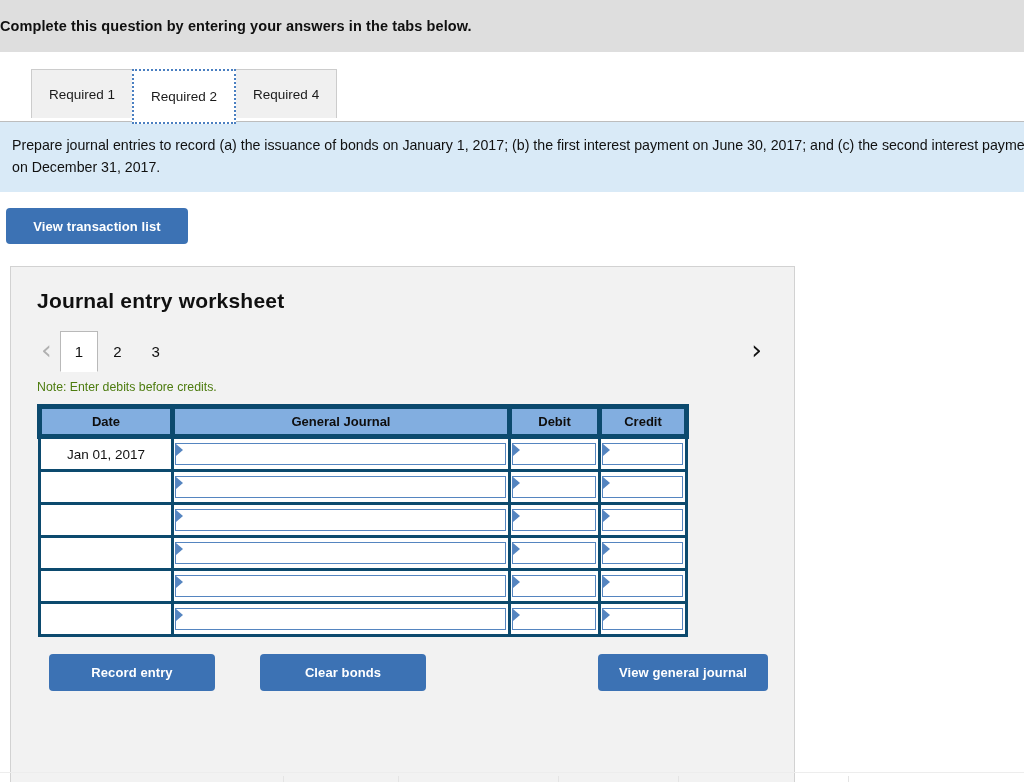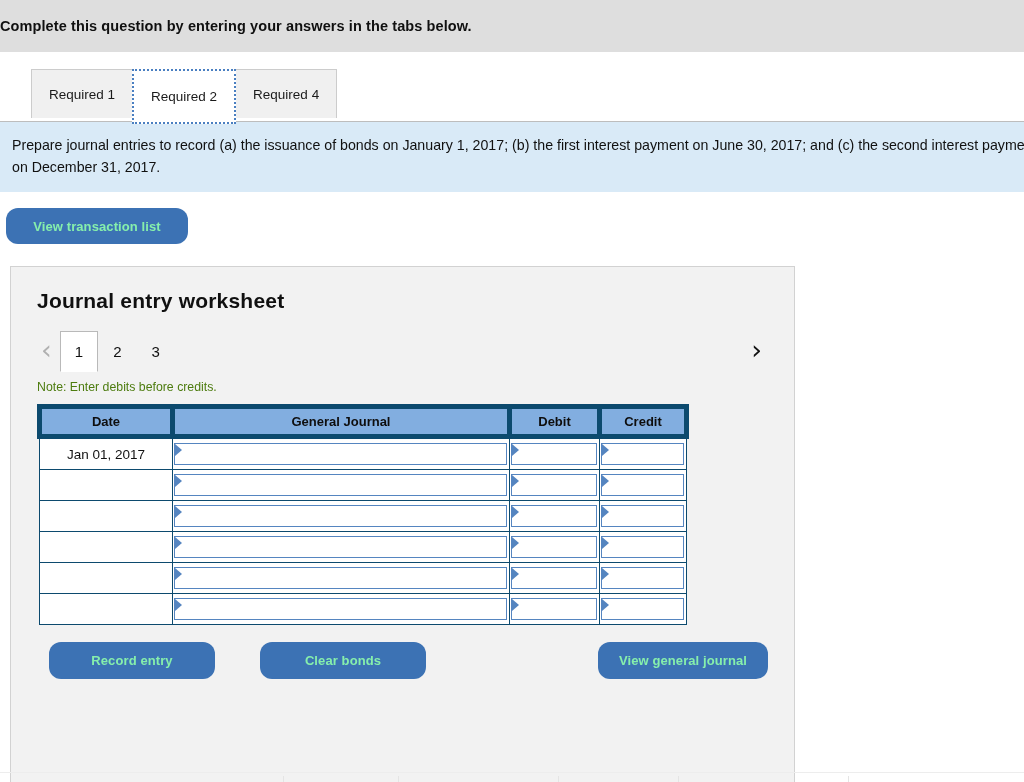--- a/index.html
+++ b/index.html
@@ -90,25 +90,25 @@
     font-size: 14.2px;
     line-height: 22px;
     color: #111111;
     width: 1040px;       
     white-space: normal;
   }
 
   
   .btn-blue {
     background: #3c72b4;
-    color: #86efac;
+    color: #ffffff;
     font-weight: bold;
     font-size: 13px;
     border: none;
-    border-radius: 12px;
+    border-radius: 4px;
     cursor: pointer;
     font-family: "Liberation Sans", sans-serif;
     display: inline-flex;
     align-items: center;
     justify-content: center;
     letter-spacing: .1px;
   }
   .btn-view-transactions {
     margin: 16px 0 0 6px;
     width: 182px;
@@ -212,21 +212,21 @@
     background: #82aee0;
     border: 5px solid #0c4a6e;
     font-size: 13px;
     font-weight: bold;
     color: #0e0e0e;
     height: 25px;
     padding: 0;
     text-align: center;
   }
   .jtable td {
-    border: 1px solid #0c4a6e;
+    border: 3px solid #0c4a6e;
     padding: 0;
     height: 27px;
     background: #ffffff;
     vertical-align: middle;
   }
   .col-date  { width: 133px; }
   .col-gj    { width: 337px; }
   .col-debit { width: 90px;  }
   .col-credit{ width: 87px;  }
 

